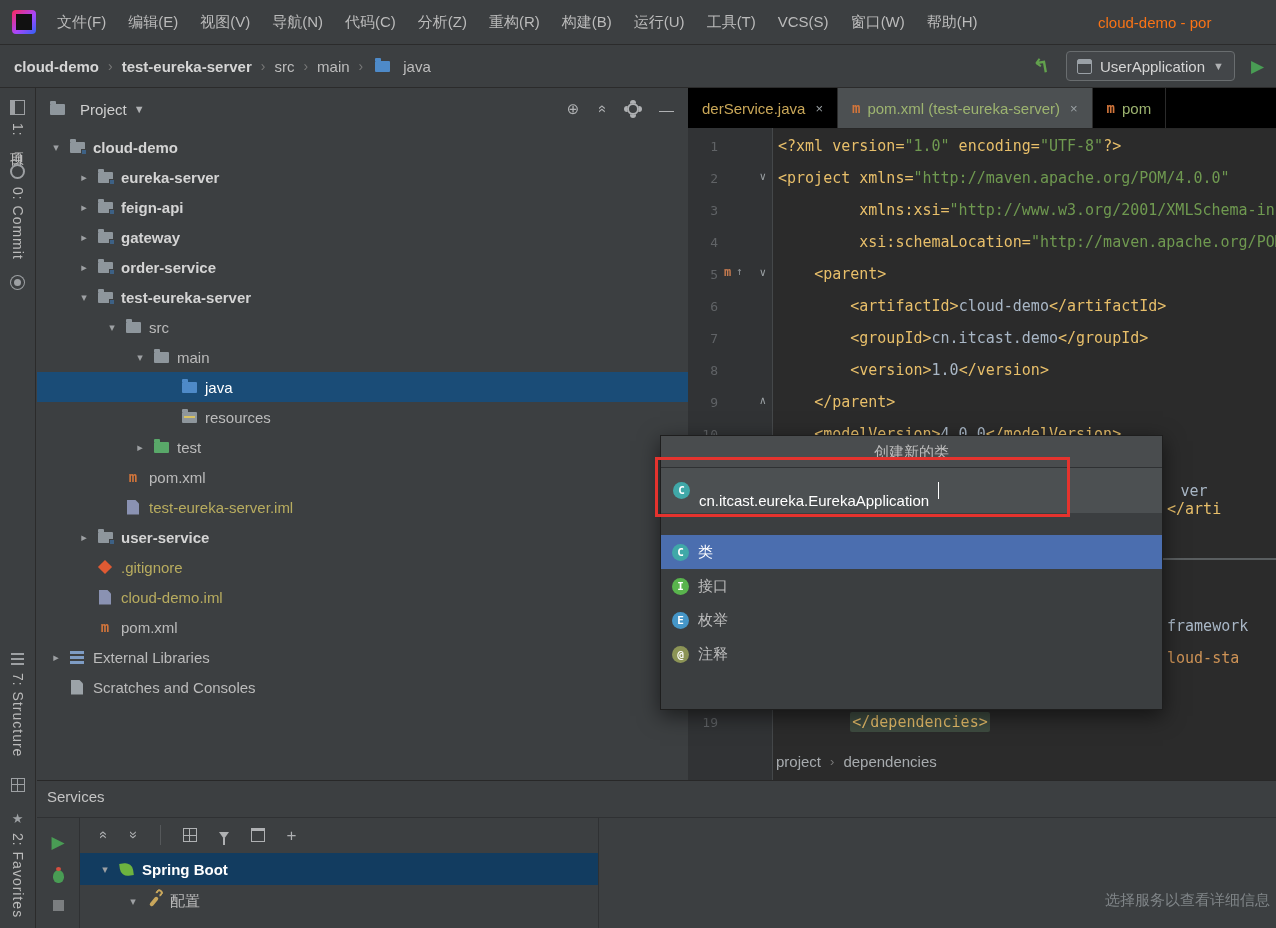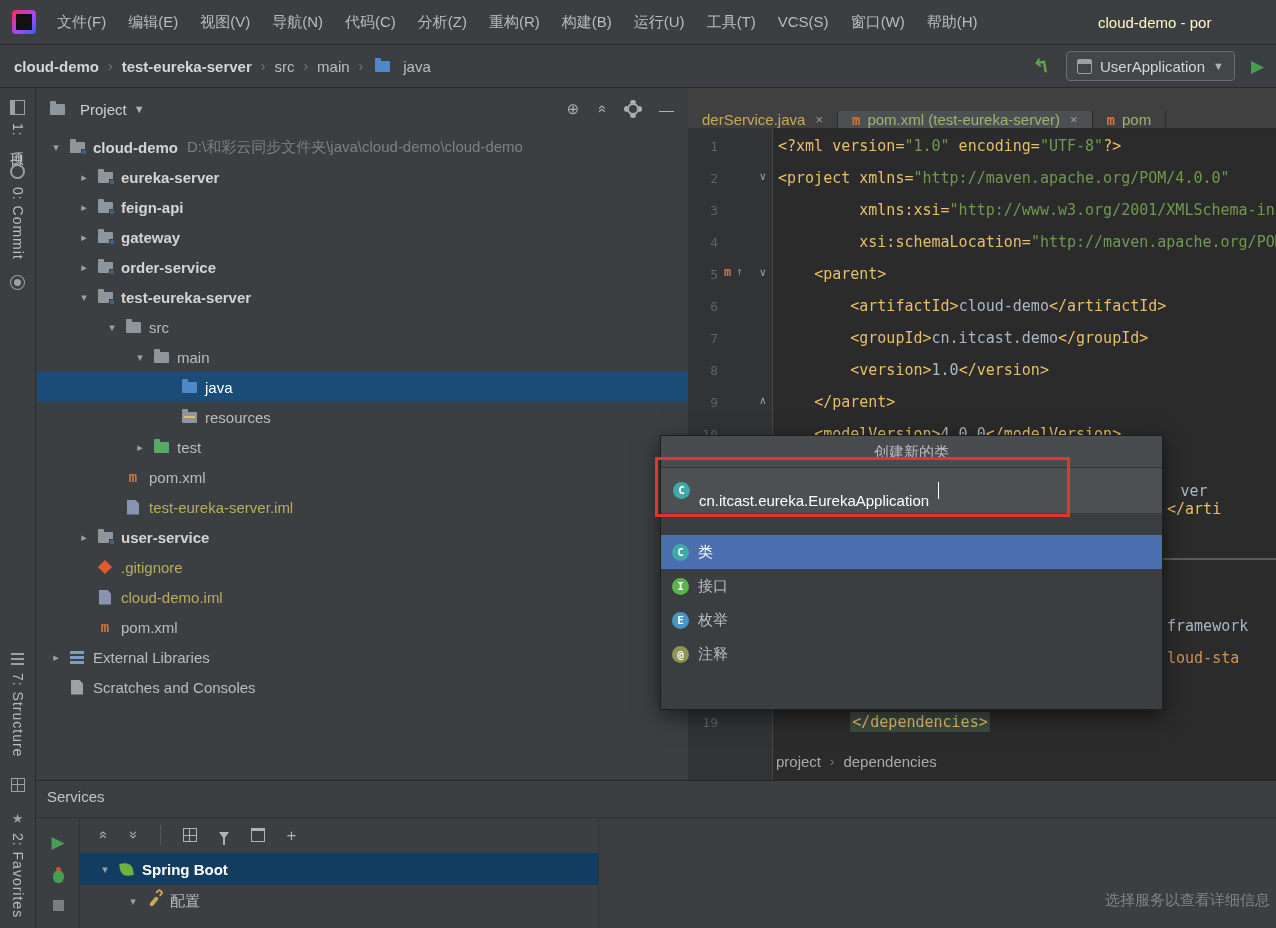--- a/index.html
+++ b/index.html
@@ -7,21 +7,21 @@
        font-family:"Liberation Sans","DejaVu Sans",sans-serif;color:#bbbbbb;font-size:15px;}
   .abs{position:absolute;}
   
   .menubar{position:absolute;left:0;top:0;width:100%;height:45px;background:#3c3f41;
            border-bottom:1px solid #2b2b2b;display:flex;align-items:center;padding:0 8px;box-sizing:border-box;}
   .logo{width:24px;height:24px;border-radius:4px;margin:0 10px 0 4px;flex:none;
         background:linear-gradient(135deg,#fe2857 0%,#a846fb 55%,#2e63f6 100%);position:relative;}
   .logo::after{content:"";position:absolute;inset:4px;background:#111;}
   .menu-items{display:flex;align-items:center;height:100%;}
   .menu-item{padding:0 11px;line-height:44px;color:#bbb;white-space:nowrap;cursor:default;}
-  .win-title{margin-left:auto;white-space:nowrap;color:#fef9c3;overflow:hidden;flex:none;width:170px;}
+  .win-title{margin-left:auto;white-space:nowrap;color:#f97316;overflow:hidden;flex:none;width:170px;}
   
   .navbar{position:absolute;left:0;top:45px;width:100%;height:43px;background:#3c3f41;
           border-bottom:1px solid #2b2b2b;display:flex;align-items:center;padding:0 12px 0 14px;box-sizing:border-box;}
   .crumbs{display:flex;align-items:center;gap:2px;}
   .crumb{display:flex;align-items:center;gap:5px;color:#bdbdbd;}
   .crumb.bold{font-weight:bold;color:#d5d5d5;}
   .crumb-sep{color:#787878;margin:0 7px;font-size:14px;}
   .nav-right{margin-left:auto;display:flex;align-items:center;gap:16px;}
   .reload-ic{color:#62a14d;font-size:20px;font-weight:bold;transform:rotate(-10deg);}
   .runcfg{height:28px;border:1px solid #696d6f;border-radius:4px;background:#434649;
@@ -73,21 +73,21 @@
   .file-base{width:12px;height:15px;background:#9ca3a8;clip-path:polygon(0 0,8px 0,12px 4px,12px 15px,0 15px);}
   .file-iml{background:#8a92b2;}
   .git-d{width:10px;height:10px;background:#e05a33;transform:rotate(45deg);}
   .lib-i{width:14px;height:13px;background:repeating-linear-gradient(180deg,#7e9cc4 0 3px,#3c3f41 3px 5px);}
   .m-txt{color:#d2753b;font-weight:bold;font-family:"DejaVu Sans Mono",monospace;font-size:14px;}
   .leaf-i{width:13px;height:13px;background:#6db33f;border-radius:0 60% 0 60%;transform:rotate(-8deg);}
   .wrench-i{width:4px;height:11px;background:#c9a75c;border-radius:2px;transform:rotate(40deg);position:relative;}
   .wrench-i::before{content:"";position:absolute;top:-8px;left:-3px;width:7px;height:7px;border:2px solid #c9a75c;border-radius:50%;border-bottom-color:transparent;box-sizing:border-box;}
   
   .editor{position:absolute;left:688px;top:88px;right:0;height:692px;background:#2b2b2b;overflow:hidden;}
-  .tabbar{position:absolute;left:0;top:0;right:0;height:40px;background:#404040;border-bottom:1px solid #282828;display:flex;overflow:hidden;align-items:flex-end;}
+  .tabbar{position:absolute;left:0;top:0;right:0;height:40px;background:#000000;border-bottom:1px solid #282828;display:flex;overflow:hidden;}
   .etab{display:flex;align-items:center;gap:7px;padding:0 14px;border-right:1px solid #2b2b2b;white-space:nowrap;cursor:default;}
   .etab.active{background:#4c5052;}
   .c-gold .tab-label{color:#c9a758;}
   .c-green .tab-label{color:#9db470;}
   .tab-close{color:#9aa0a3;font-size:13px;margin-left:3px;}
   .code{position:absolute;left:0;top:40px;right:0;bottom:0;font-family:"DejaVu Sans Mono",monospace;font-size:15px;}
   .gutter-bg{position:absolute;left:0;top:0;bottom:0;width:84px;background:#313335;border-right:1px solid #45484a;}
   .lines{position:absolute;left:0;top:2px;right:0;}
   .line{height:32px;display:flex;align-items:center;white-space:pre;position:relative;}
   .num{width:30px;flex:none;text-align:right;color:#606366;font-size:13px;}
@@ -250,21 +250,20 @@
         <span class="hi">—</span>
       </span>
     </div>
     <div class="tree">
         <div class="tree-row" style="padding-left: 8px;">
           <span class="arrow">▾</span>
           <span class="ticon">
             <span class="fold-base f-module"></span>
           </span>
           <span class="tlabel bold">cloud-demo</span>
-          <span class="tpath">D:\和彩云同步文件夹\java\cloud-demo\cloud-demo</span>
         </div>
         <div class="tree-row" style="padding-left: 36px;">
           <span class="arrow">▸</span>
           <span class="ticon">
             <span class="fold-base f-module"></span>
           </span>
           <span class="tlabel bold">eureka-server</span>
         </div>
         <div class="tree-row" style="padding-left: 36px;">
           <span class="arrow">▸</span>

